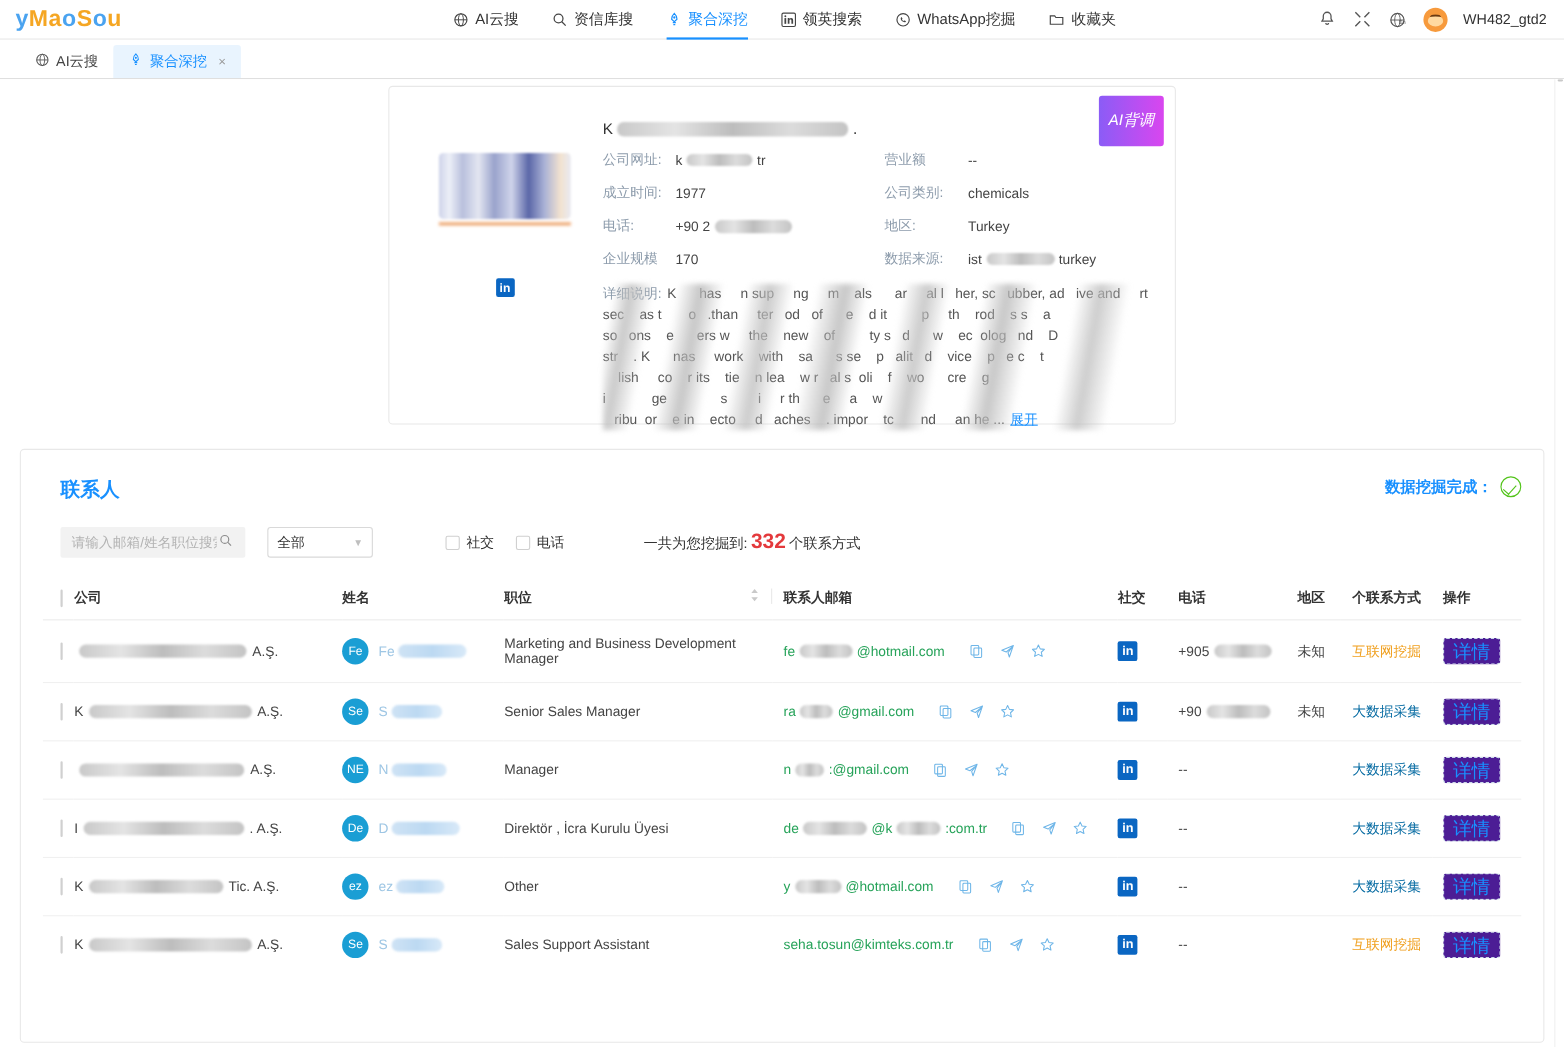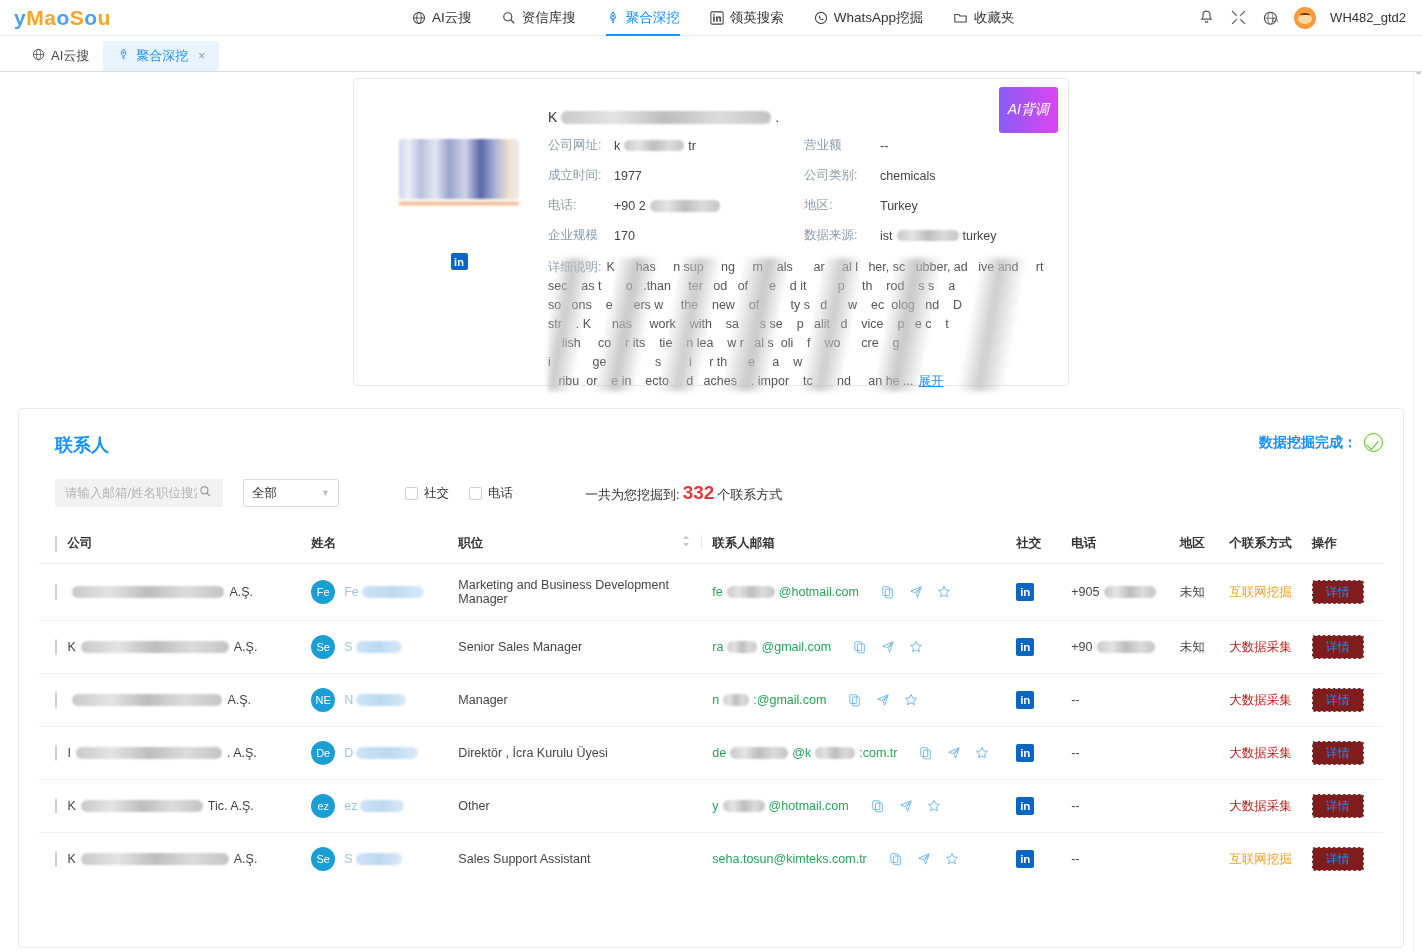--- a/index.html
+++ b/index.html
@@ -381,30 +381,30 @@
     border-radius: 2px;
     color: #fff;
     font-size: 11.5px;
     font-weight: bold;
     display: flex; align-items: center; justify-content: center;
     cursor: pointer;
     font-family: "Liberation Sans", sans-serif;
   }
   .phone-cell { display: flex; align-items: center; gap: 2px; white-space: nowrap; }
   .src-net { color: #f0a020; cursor: pointer; font-family: Liberation Mono, monospace; }
-  .src-big { color: #b91c1c; cursor: pointer; }
+  .src-big { color: #0369a1; cursor: pointer; }
   .detail-btn {
     display: inline-flex; align-items: center; justify-content: center;
     width: 52px; height: 24px;
     border: 1px dashed #c9d9e8;
     border-radius: 3px;
     color: #1890ff;
-    font-size: 12px;
+    font-size: 17px;
     cursor: pointer;
-    background: #7f1d1d;
+    background: #4c1d95;
   }
   
   .scroll-rail {
     position: absolute;
     top: 0; right: 0;
     width: 9px; height: 100%;
     background: #fff;
     border-left: 1px solid #f0f0f0;
   }
   .scroll-thumb {

